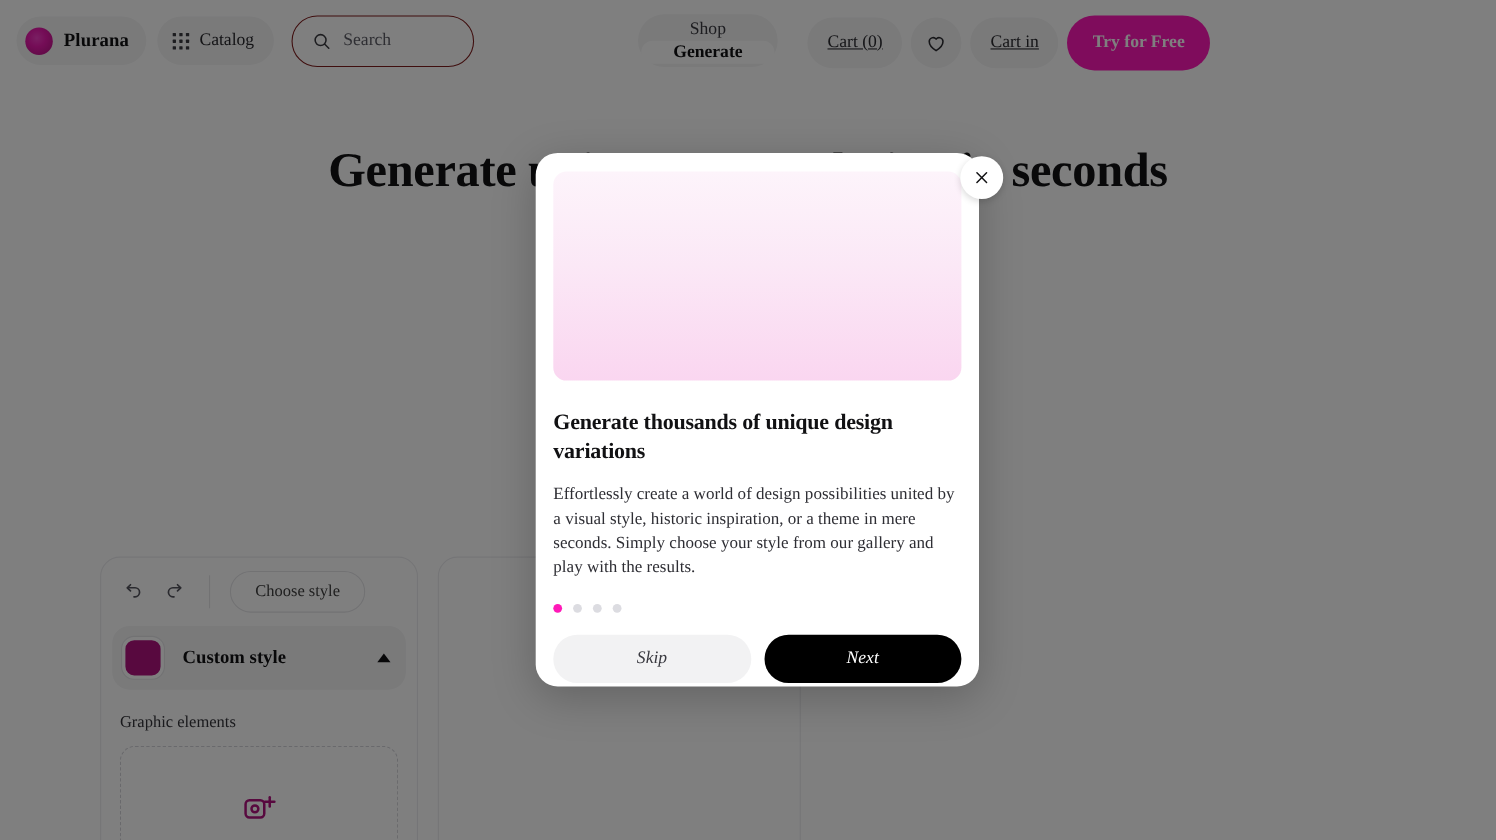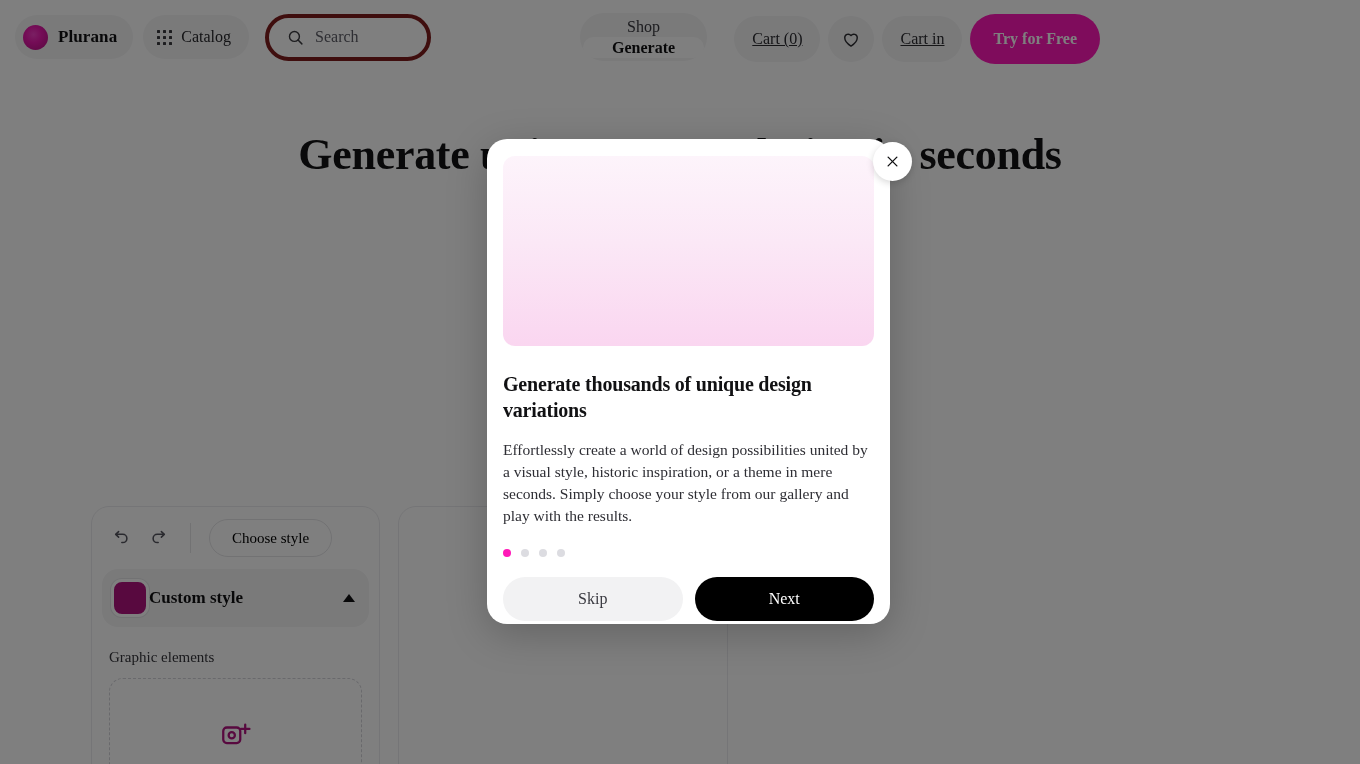--- a/index.html
+++ b/index.html
@@ -70,21 +70,21 @@
   .grid-icon i { background: #3b3b40; border-radius: .5px; display: block; }
   .catalog-text { font-size: 16px; color: #28282c; }
 
   .search-pill {
     display: flex; align-items: center; gap: 11px;
     height: 47px;
     width: 166px;
     margin-left: 6px;
     padding: 0 18px;
     border-radius: 24px;
-    border: 4px solid #7f1d1d;
+    border: 1px solid #7f1d1d;
     background: #ffffff;
   }
   .search-ph { font-size: 16px; color: #5d5d66; }
 
   .hdr-center {
     position: absolute;
     left: 580px;
     top: 13px;
     display: flex;
     align-items: center;
@@ -185,27 +185,28 @@
   .tool-div {
     width: 1px; height: 30px; background: #e4e4e7; margin: 0 4px;
   }
   .choose-style {
     display: flex; align-items: center; justify-content: center;
     height: 38px;
     padding: 0 22px;
     border-radius: 19px;
     border: 1px solid #e4e4e7;
     font-size: 15px;
-    color: #000000;
+    color: #404040;
     margin-left: 2px;
   }
 
   .style-row {
     display: flex;
     align-items: center;
+    gap: 17px;
     margin: 0 10px;
     height: 58px;
     padding: 0 14px 0 9px;
     border-radius: 16px;
     background: #f4f4f5;
   }
   .swatch {
     width: 38px; height: 38px;
     border-radius: 11px;
     background: #b0127f;
@@ -304,20 +305,21 @@
     width: 8px; height: 8px;
     border-radius: 50%;
     background: #dcdce1;
   }
   .dot.active { background: #ff19b8; }
 
   .modal-actions {
     display: flex;
     gap: 12px;
     margin: 20px 16px 0 16px;
+    font-style: italic;
   }
   .btn {
     flex: 1;
     height: 44px;
     border-radius: 22px;
     display: flex;
     align-items: center;
     justify-content: center;
     font-size: 16px;
   }

